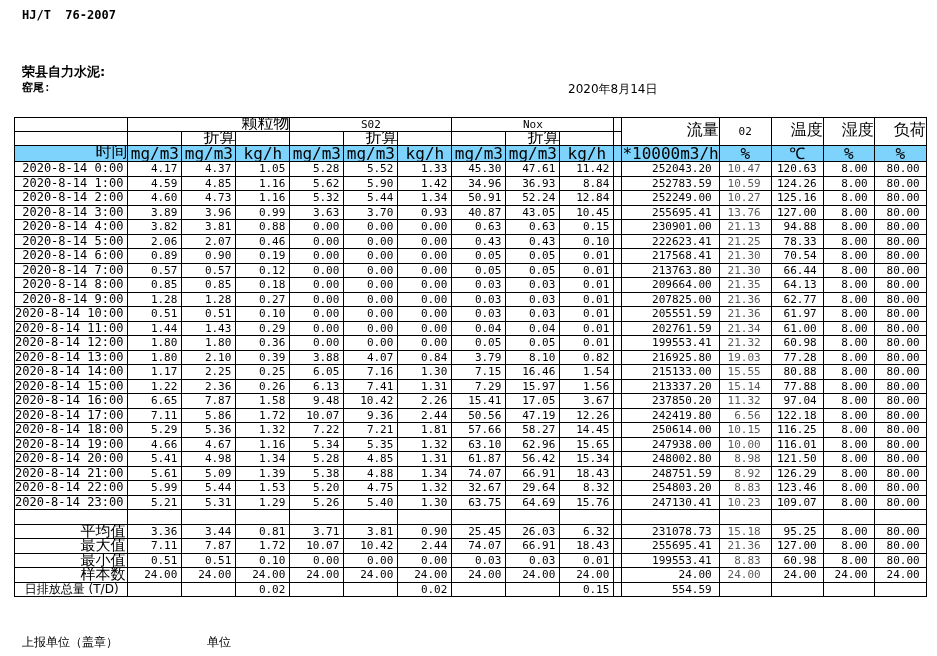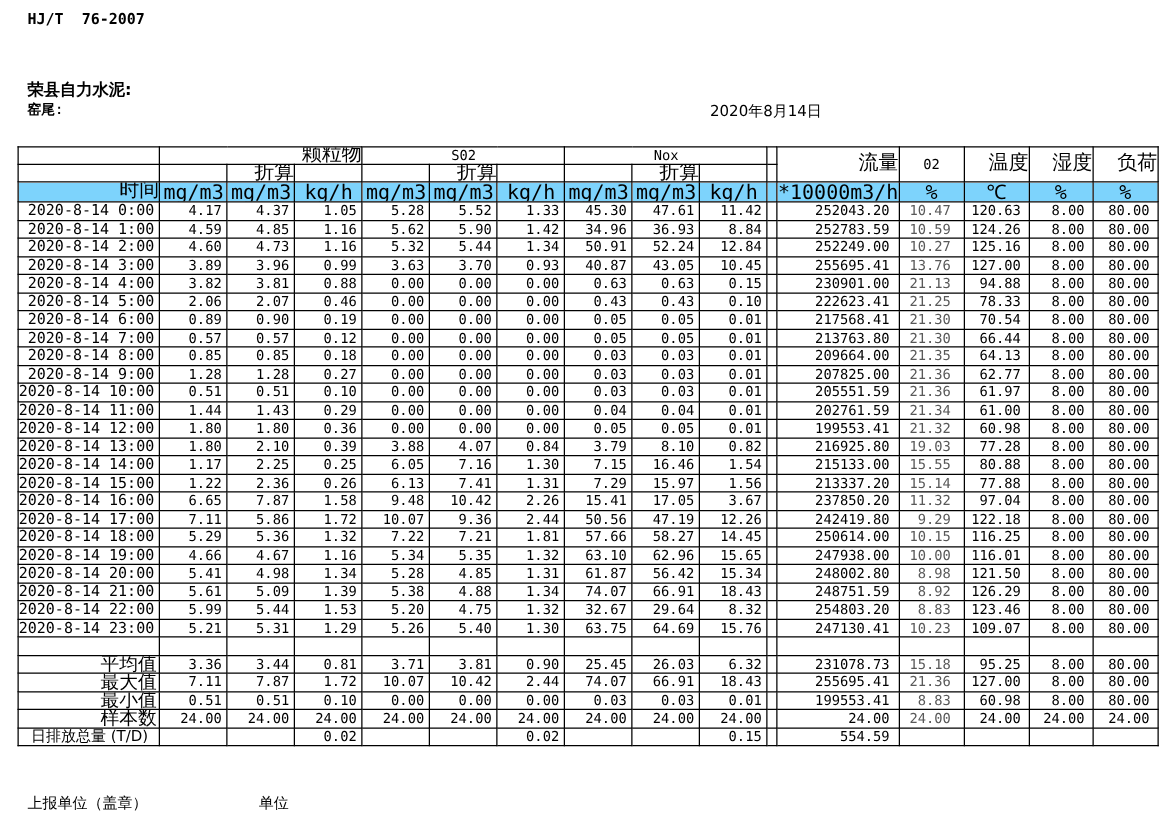--- a/index.html
+++ b/index.html
@@ -425,21 +425,21 @@
             <td class="num">5.86</td>
             <td class="num">1.72</td>
             <td class="num">10.07</td>
             <td class="num">9.36</td>
             <td class="num">2.44</td>
             <td class="num">50.56</td>
             <td class="num">47.19</td>
             <td class="num">12.26</td>
             <td></td>
             <td class="num flow">242419.80</td>
-            <td class="num o2">9.29</td>
+            <td class="num o2">6.56</td>
             <td class="num rt6">122.18</td>
             <td class="num rt6">8.00</td>
             <td class="num rt6">80.00</td>
           </tr>
           <tr>
             <td class="time">2020-8-14 18:00</td>
             <td class="num">5.29</td>
             <td class="num">5.36</td>
             <td class="num">1.32</td>
             <td class="num">7.22</td>

